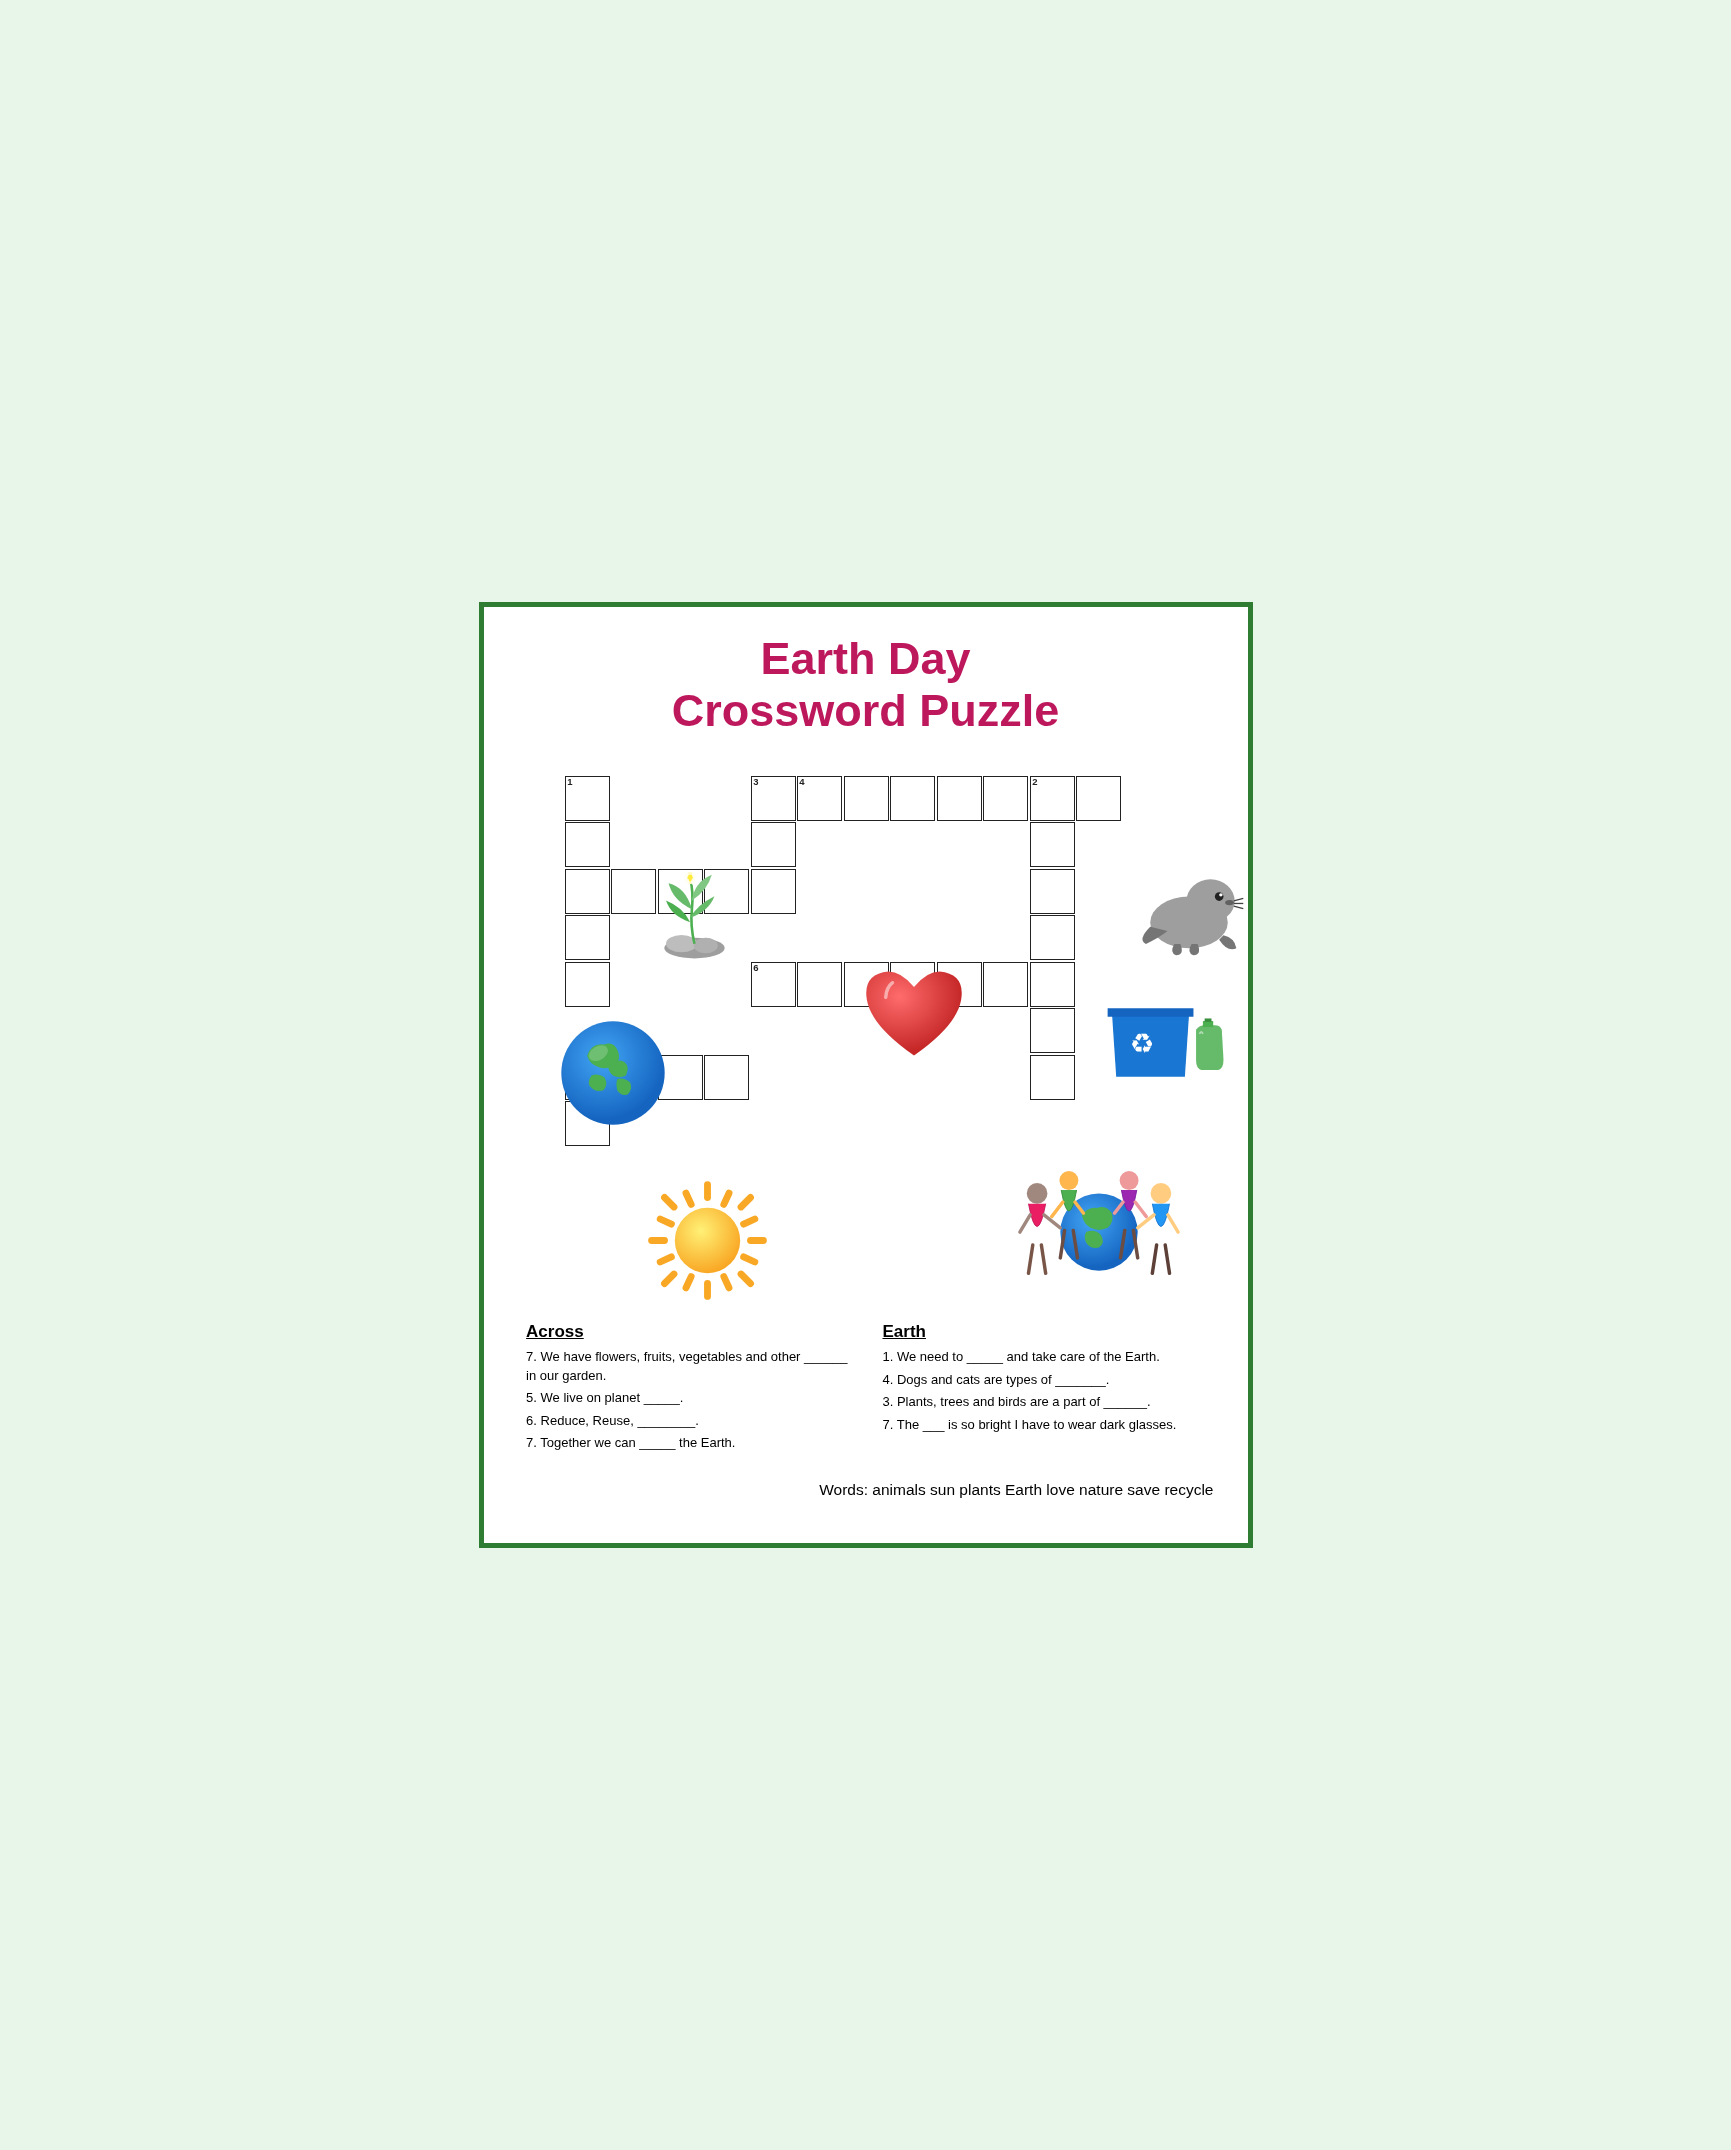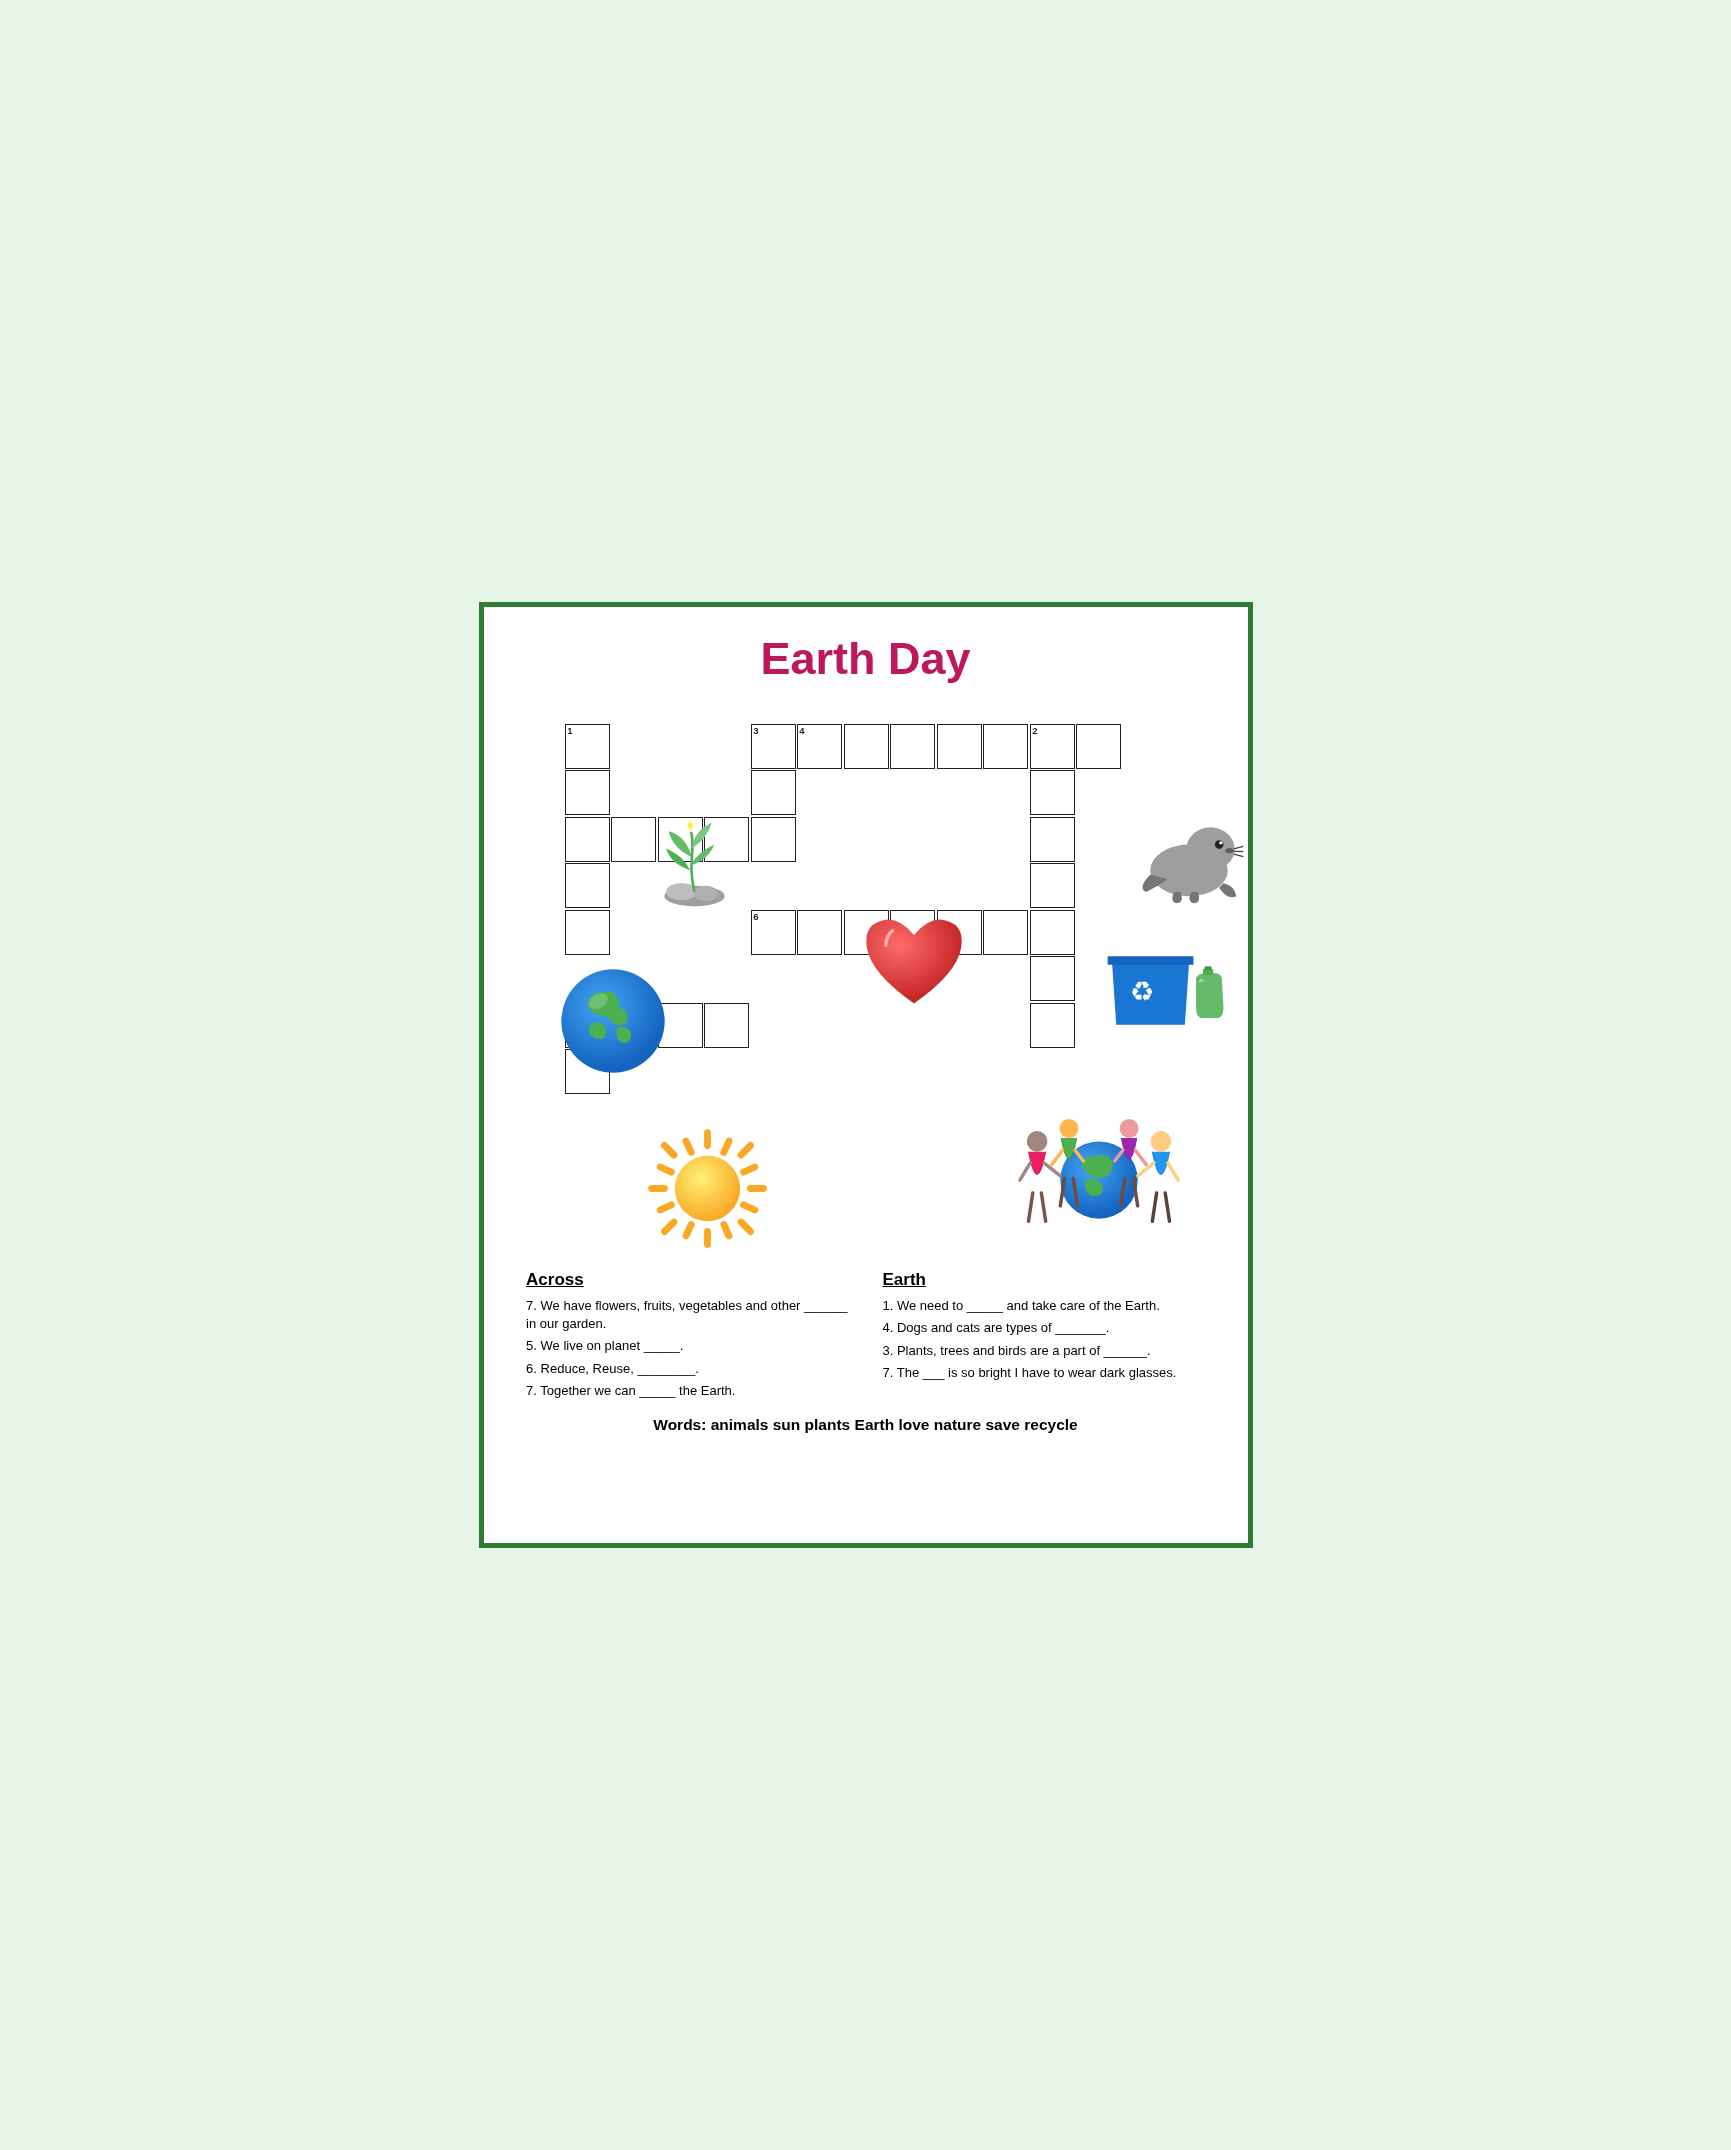--- a/index.html
+++ b/index.html
@@ -74,34 +74,34 @@
       margin-bottom: 6.9px;
       color: #000;
     }
     .clue-item {
       font-size: 13px;
       color: #000;
       margin-bottom: 4.3px;
       line-height: 1.4;
     }
     .words-line {
-      text-align: center;
+      text-align: right;
       font-size: 15.5px;
       color: #000;
-      margin-top: 11px;
+      margin-top: 24px;
       font-family: Arial, sans-serif;
-      font-weight: bold;
     }
   </style>
 </head>
 <body>
 
 <div class="page">
   <div class="title">
     <span>Earth Day</span><br>
+    <span>Crossword Puzzle</span>
   </div>
 
   <div class="puzzle-area">
 
     <div style="position:absolute; top:13px; left:47px;">
 
       <div class="cell" style="left:0px; top:0px;">
           <span class="cell-num">1</span>
         </div>
       <div class="cell" style="left:0px; top:46px;"></div>

